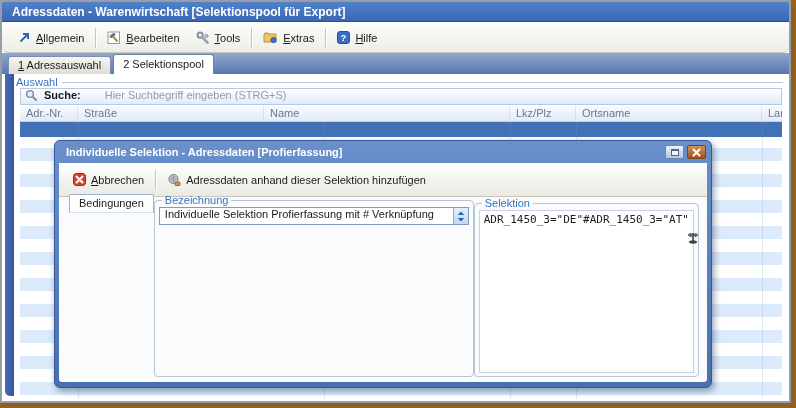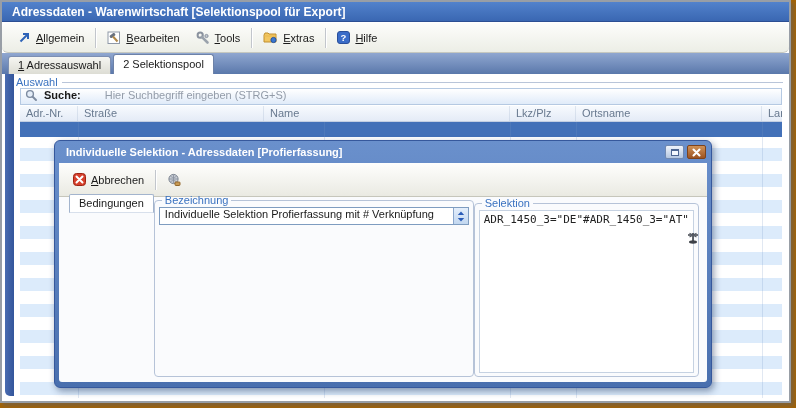--- a/index.html
+++ b/index.html
@@ -198,20 +198,21 @@
             </div>
             <div class="tb-sep"></div>
             <div class="tb-btn">
               <span class="icon">
                 <svg width="14" height="14" viewBox="0 0 14 14">
                     <circle cx="6.5" cy="6" r="4.6" fill="#c9ced6" stroke="#7c8490"></circle>
                     <path d="M2 6 H11 M6.5 1.5 V10.5 M3.4 3 C5.5 5,7.5 5,9.6 3 M3.4 9 C5.5 7,7.5 7,9.6 9" stroke="#8b93a0" stroke-width="0.9" fill="none"></path>
                     <rect x="8" y="9" width="5" height="3.5" rx="0.8" fill="#c89a54" stroke="#93682c"></rect>
                   </svg>
               </span>
+              <span>Adressdaten anhand dieser Selektion hinzufügen</span>
             </div>
           </div>
 
           <div class="dlg-body">
             <div class="dlg-tab">Bedingungen</div>
 
             <fieldset>
               <legend>Bezeichnung</legend>
               <div class="combo">
                 <span class="combo-value">Individuelle Selektion Profierfassung mit # Verknüpfung</span>

